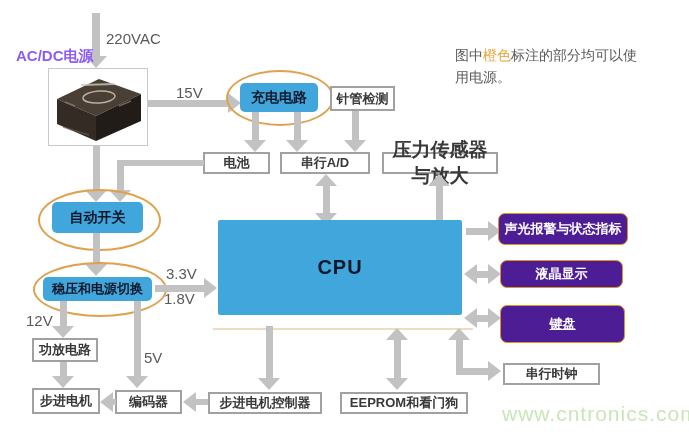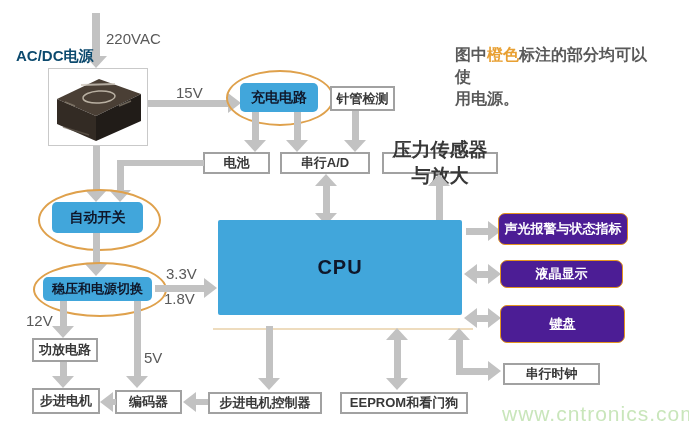--- a/index.html
+++ b/index.html
@@ -14,21 +14,21 @@
   .head.up{border-left:11px solid transparent;border-right:11px solid transparent;border-bottom:12px solid #c2c2c2;}
   .head.right{border-top:10px solid transparent;border-bottom:10px solid transparent;border-left:13px solid #c2c2c2;}
   .head.left{border-top:10px solid transparent;border-bottom:10px solid transparent;border-right:13px solid #c2c2c2;}
   .box{position:absolute;display:flex;align-items:center;justify-content:center;text-align:center;font-weight:bold;box-sizing:border-box;}
   .blue{background:#41a6db;color:#0f172a;border-radius:5px;font-size:14px;}
   .orange{background:#4c1d95;color:#ffffff;border-radius:7px;border:1px solid #e3941f;font-size:13px;}
   .white{background:#ffffff;color:#383838;border:2px solid #a1a1a1;font-size:13px;}
   .ellipse{position:absolute;border:2px solid #dfa14c;border-radius:50%;background:transparent;}
   .vlabel{position:absolute;color:#595959;font-size:15px;white-space:nowrap;}
   
-  #lbl-acdc{position:absolute;left:16px;top:47px;font-size:15px;font-weight:bold;color:#0c4a6e;}
+  #lbl-acdc{position:absolute;left:16px;top:47px;font-size:15px;font-weight:bold;color:#8b5cf6;}
   #module-frame{position:absolute;left:48px;top:68px;width:100px;height:78px;border:1px solid #c9c9c9;background:#ffffff;box-sizing:border-box;}
   #box-charging{left:240px;top:83px;width:78px;height:29px;}
   #el-charging{left:226px;top:70px;width:104px;height:52px;}
   #box-needle{left:330px;top:86px;width:65px;height:25px;}
   #box-battery{left:203px;top:152px;width:67px;height:22px;}
   #box-serialad{left:280px;top:152px;width:90px;height:22px;}
   #box-pressure{left:382px;top:152px;width:116px;height:22px;font-size:19px;}
   #box-switch{left:52px;top:202px;width:91px;height:31px;}
   #el-switch{left:38px;top:189px;width:119px;height:58px;}
   #box-reg{left:43px;top:277px;width:109px;height:24px;font-size:13px;}
@@ -37,21 +37,21 @@
   #cpu-underline{position:absolute;left:213px;top:328px;width:260px;height:2px;background:#eedcbe;}
   #box-alarm{left:498px;top:213px;width:130px;height:32px;}
   #box-lcd{left:500px;top:260px;width:123px;height:28px;}
   #box-kb{left:500px;top:305px;width:125px;height:38px;text-decoration:underline;}
   #box-amp{left:32px;top:338px;width:66px;height:24px;}
   #box-stepper{left:32px;top:388px;width:68px;height:26px;}
   #box-encoder{left:115px;top:390px;width:67px;height:24px;}
   #box-ctrl{left:208px;top:392px;width:114px;height:22px;}
   #box-eeprom{left:340px;top:392px;width:128px;height:22px;}
   #box-clock{left:503px;top:363px;width:97px;height:22px;}
-  #annotation{position:absolute;left:455px;top:44px;width:205px;font-size:16px;line-height:22px;color:#595959;font-weight:bold;}
+  #annotation{position:absolute;left:455px;top:44px;width:205px;font-size:14px;line-height:22px;color:#595959;}
   #annotation .hl{color:#e8a033;}
   #watermark{position:absolute;left:502px;top:402px;font-size:21px;color:#c9e6bb;letter-spacing:1px;}
   #lbl-220{left:106px;top:30px;}
   #lbl-15v{left:176px;top:84px;}
   #lbl-33v{left:166px;top:265px;}
   #lbl-18v{left:164px;top:290px;}
   #lbl-12v{left:26px;top:312px;}
   #lbl-5v{left:144px;top:349px;}
 </style>
 </head>

